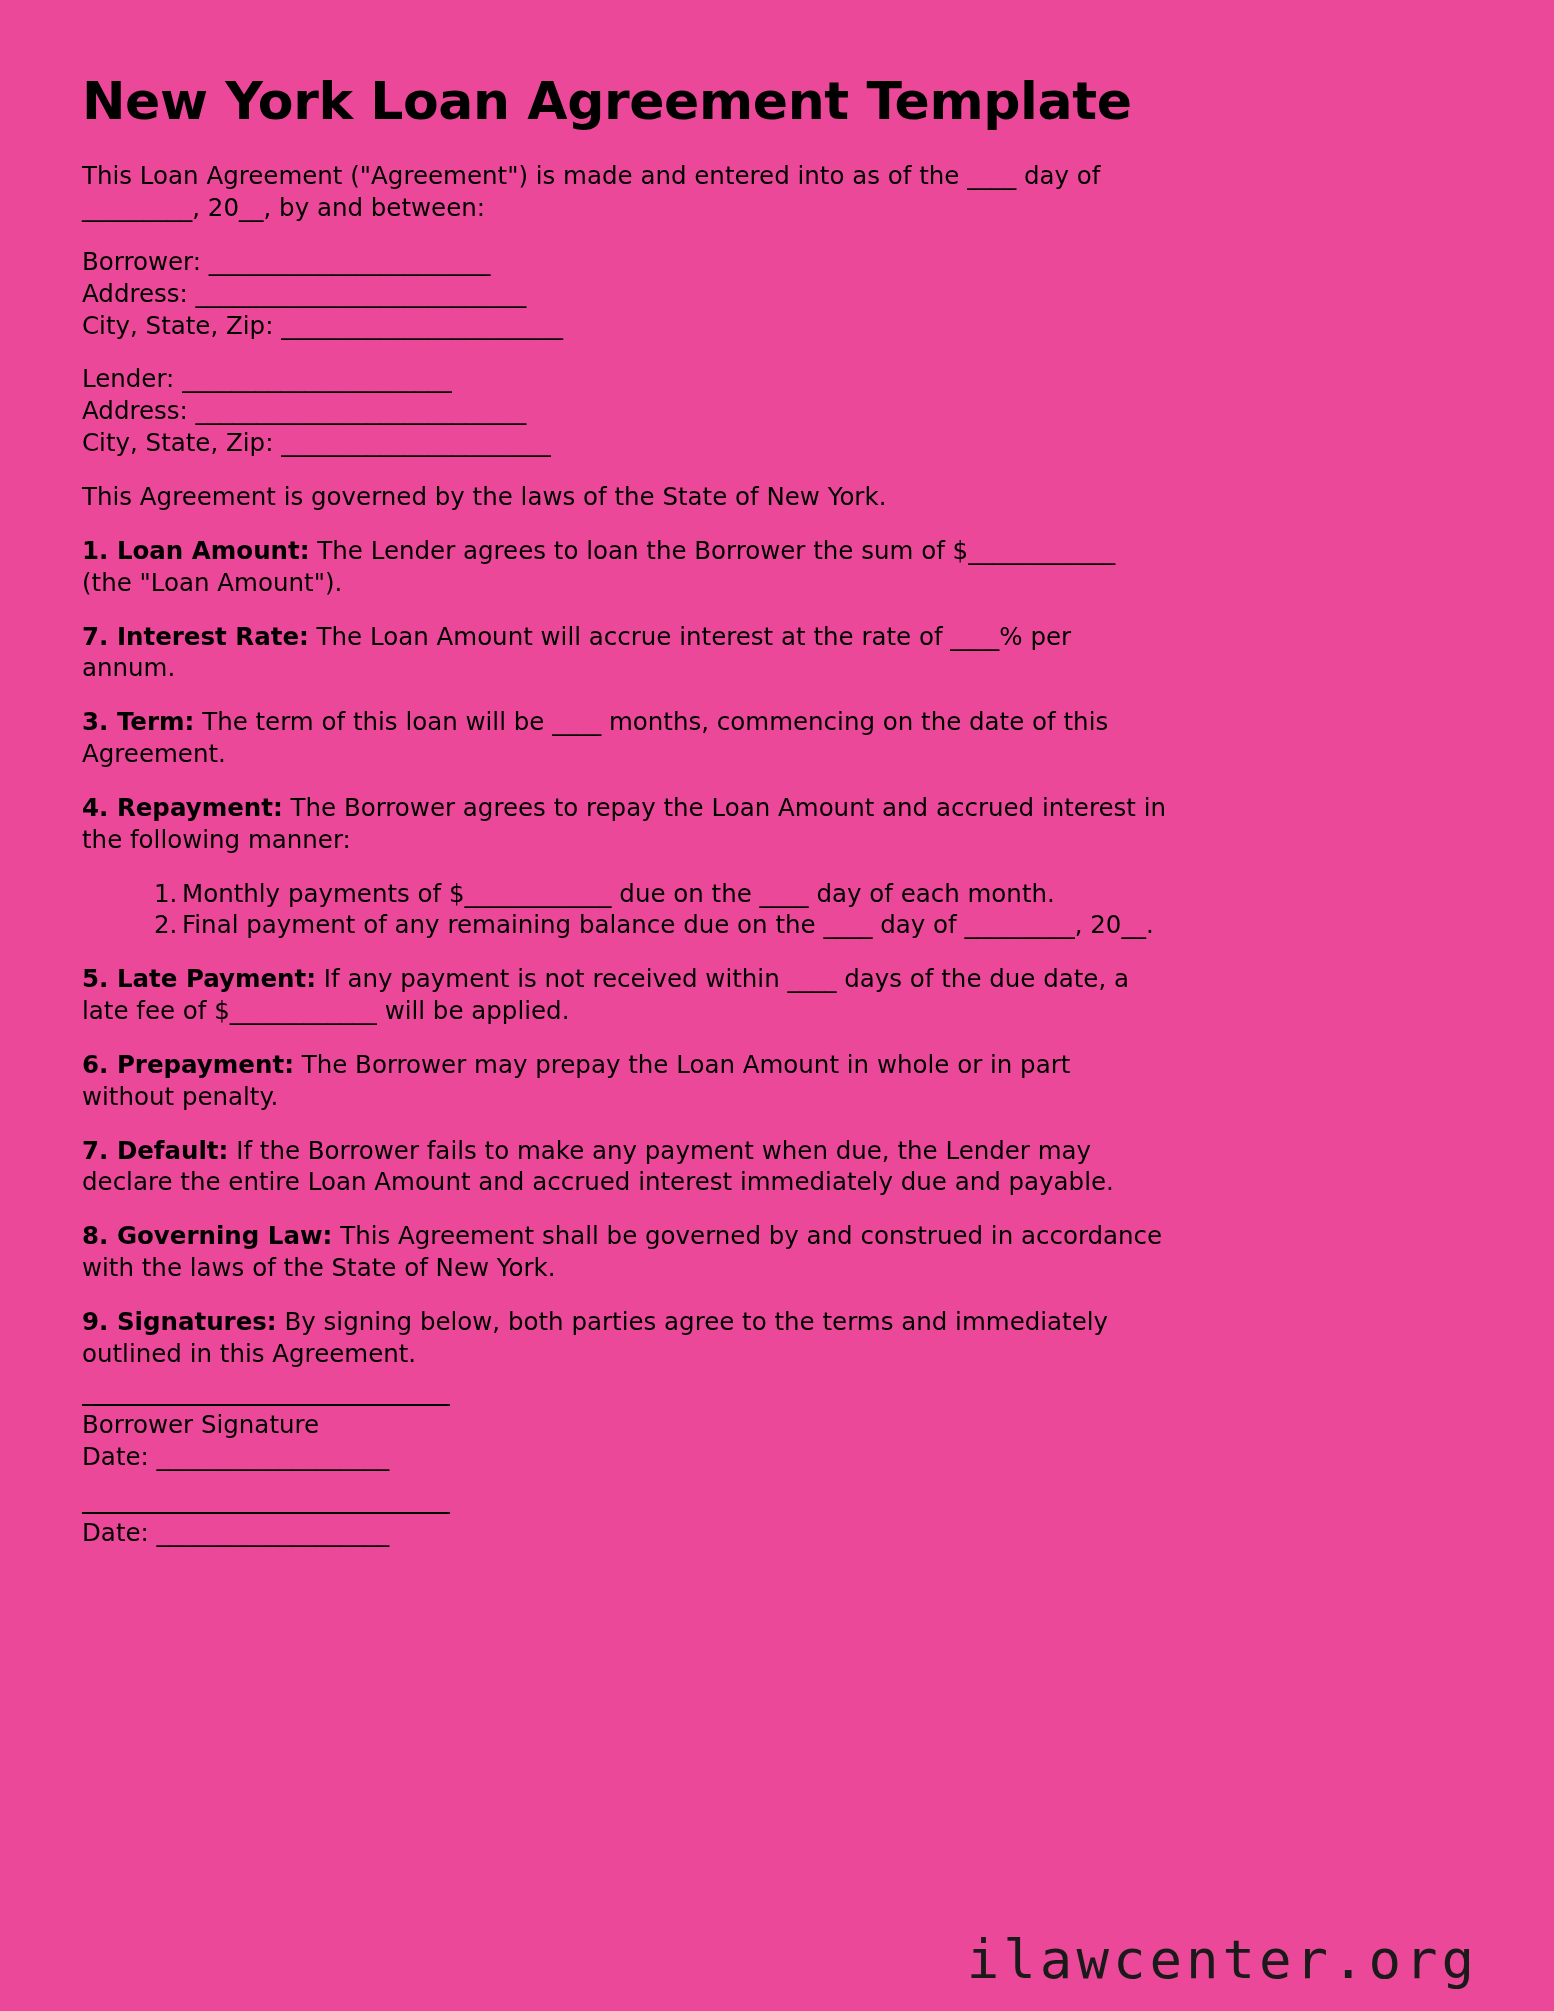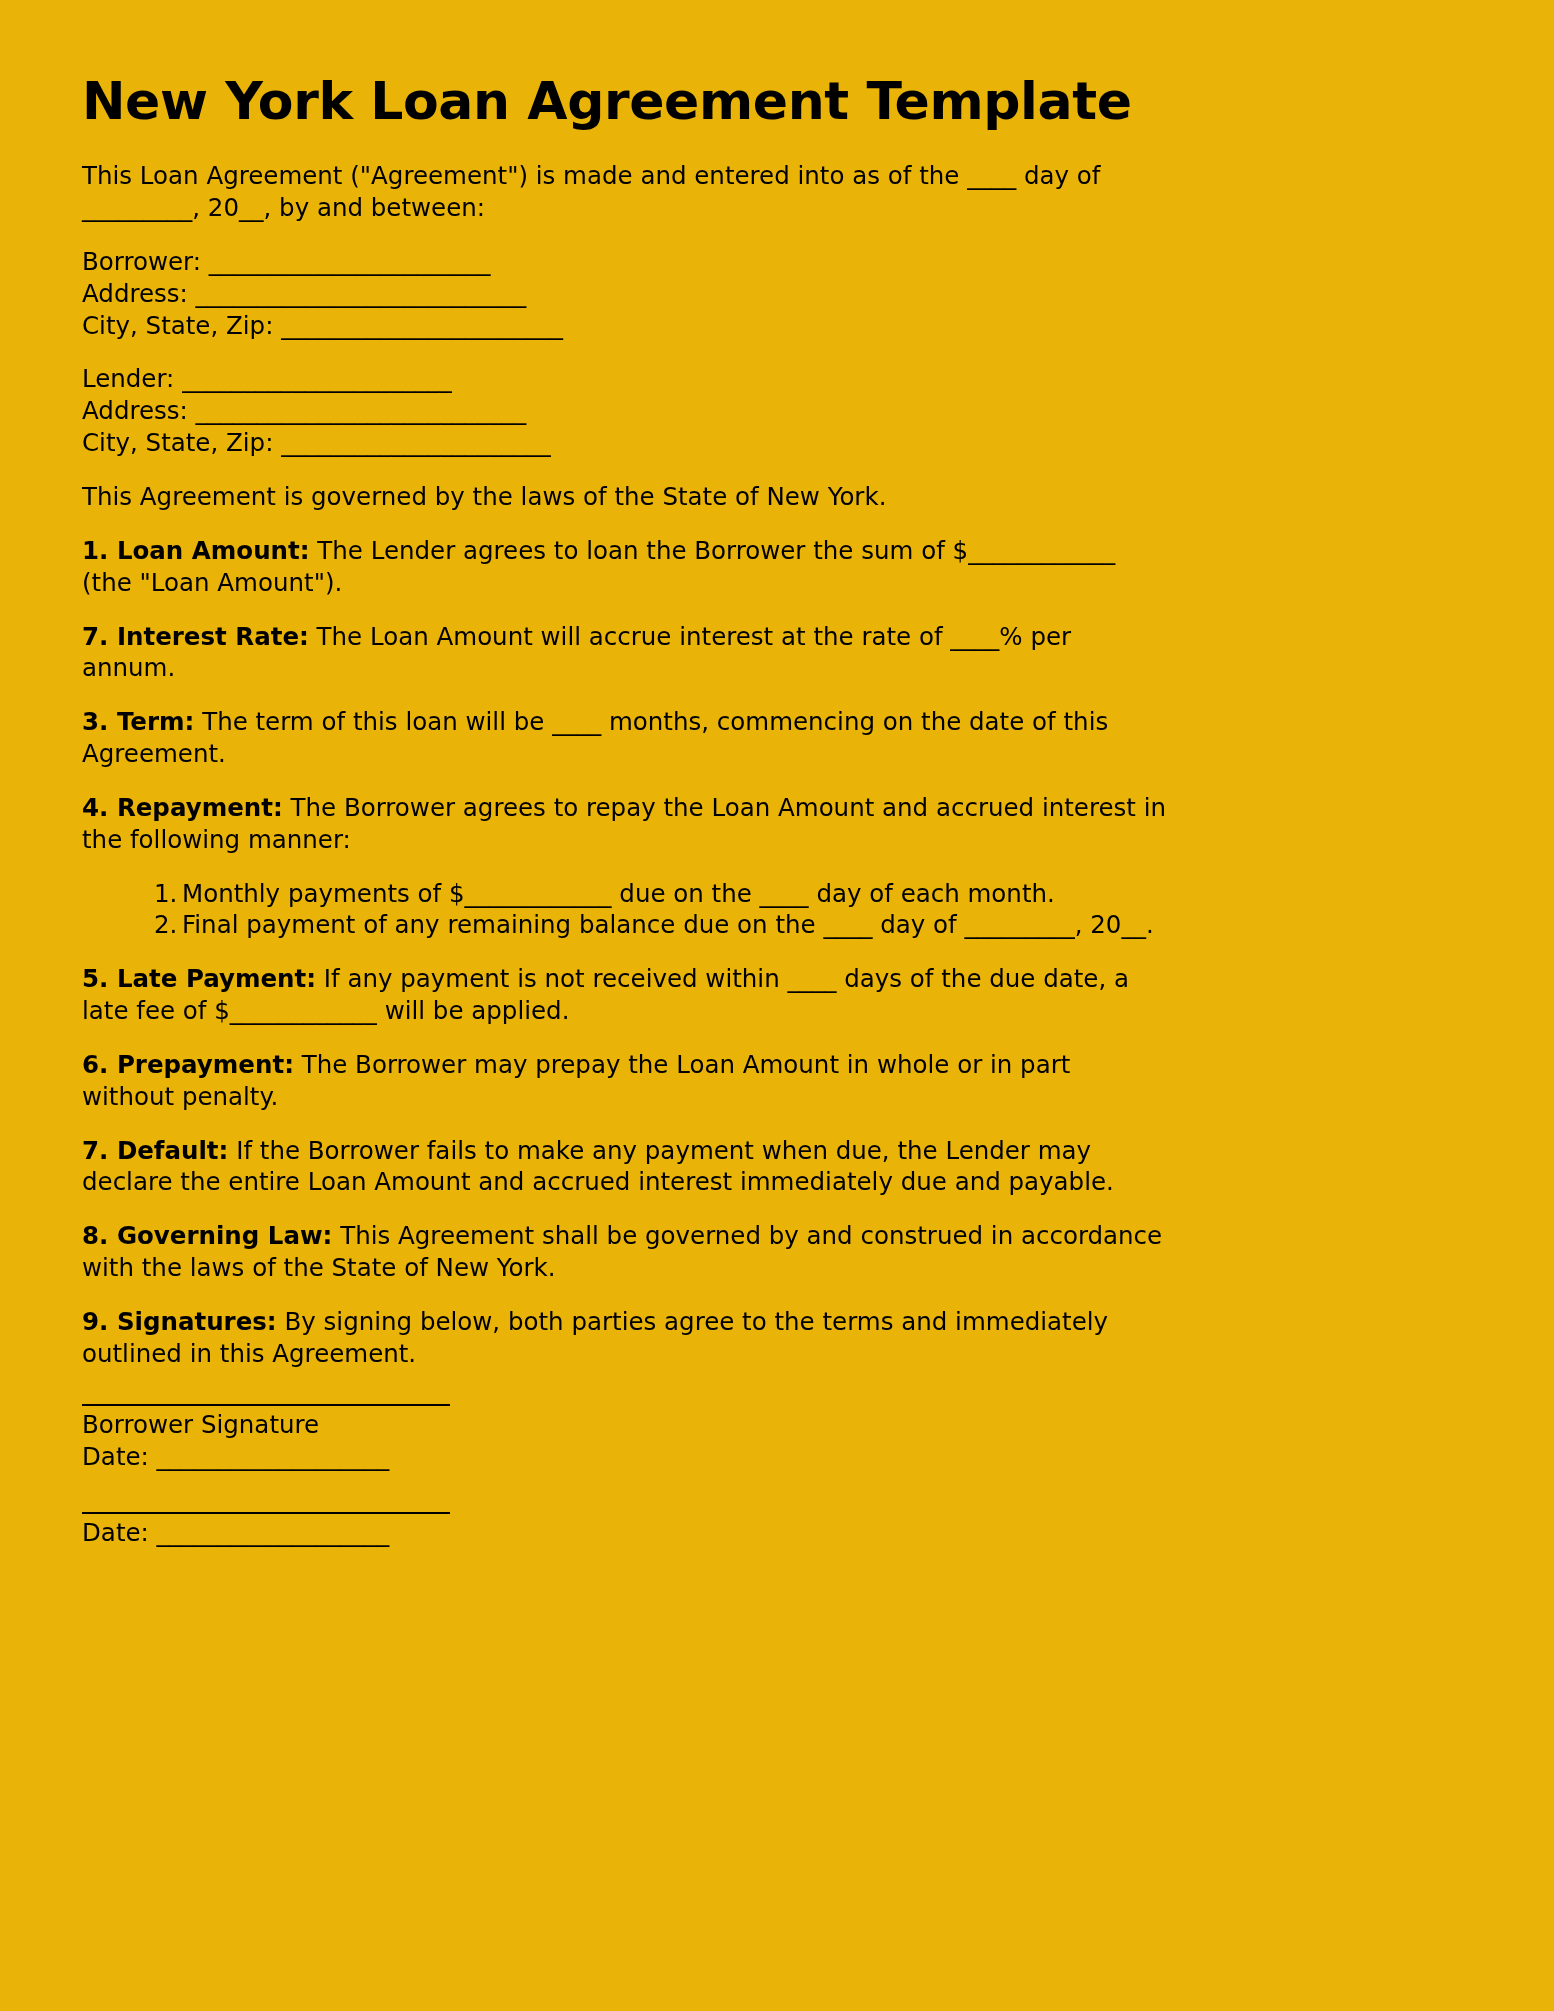--- a/index.html
+++ b/index.html
@@ -17,21 +17,21 @@
     color: #000000;
     -webkit-font-smoothing: antialiased;
   }
 
   .page {
     position: absolute;
     left: 0;
     top: 0;
     width: 1554px;
     height: 2011px;
-    background: #eab308;
+    background: #ec4899;
     box-sizing: border-box;
     padding: 72px 78px 0 82px;
   }
 
   .doc-title {
     font-family: "DejaVu Sans", sans-serif;
     font-weight: bold;
     font-size: 52px;
     line-height: 1.12;
     letter-spacing: -0.4px;
@@ -174,14 +174,15 @@
     <div class="sig-rule"></div>
     <span class="sig-label">Borrower Signature</span>
     <span class="sig-date">Date: ___________________</span>
   </div>
 
   <div class="sig-group second">
     <div class="sig-rule"></div>
     <span class="sig-date">Date: ___________________</span>
   </div>
 
+  <div class="watermark">ilawcenter.org</div>
 
 </div>
 
 </body></html>

